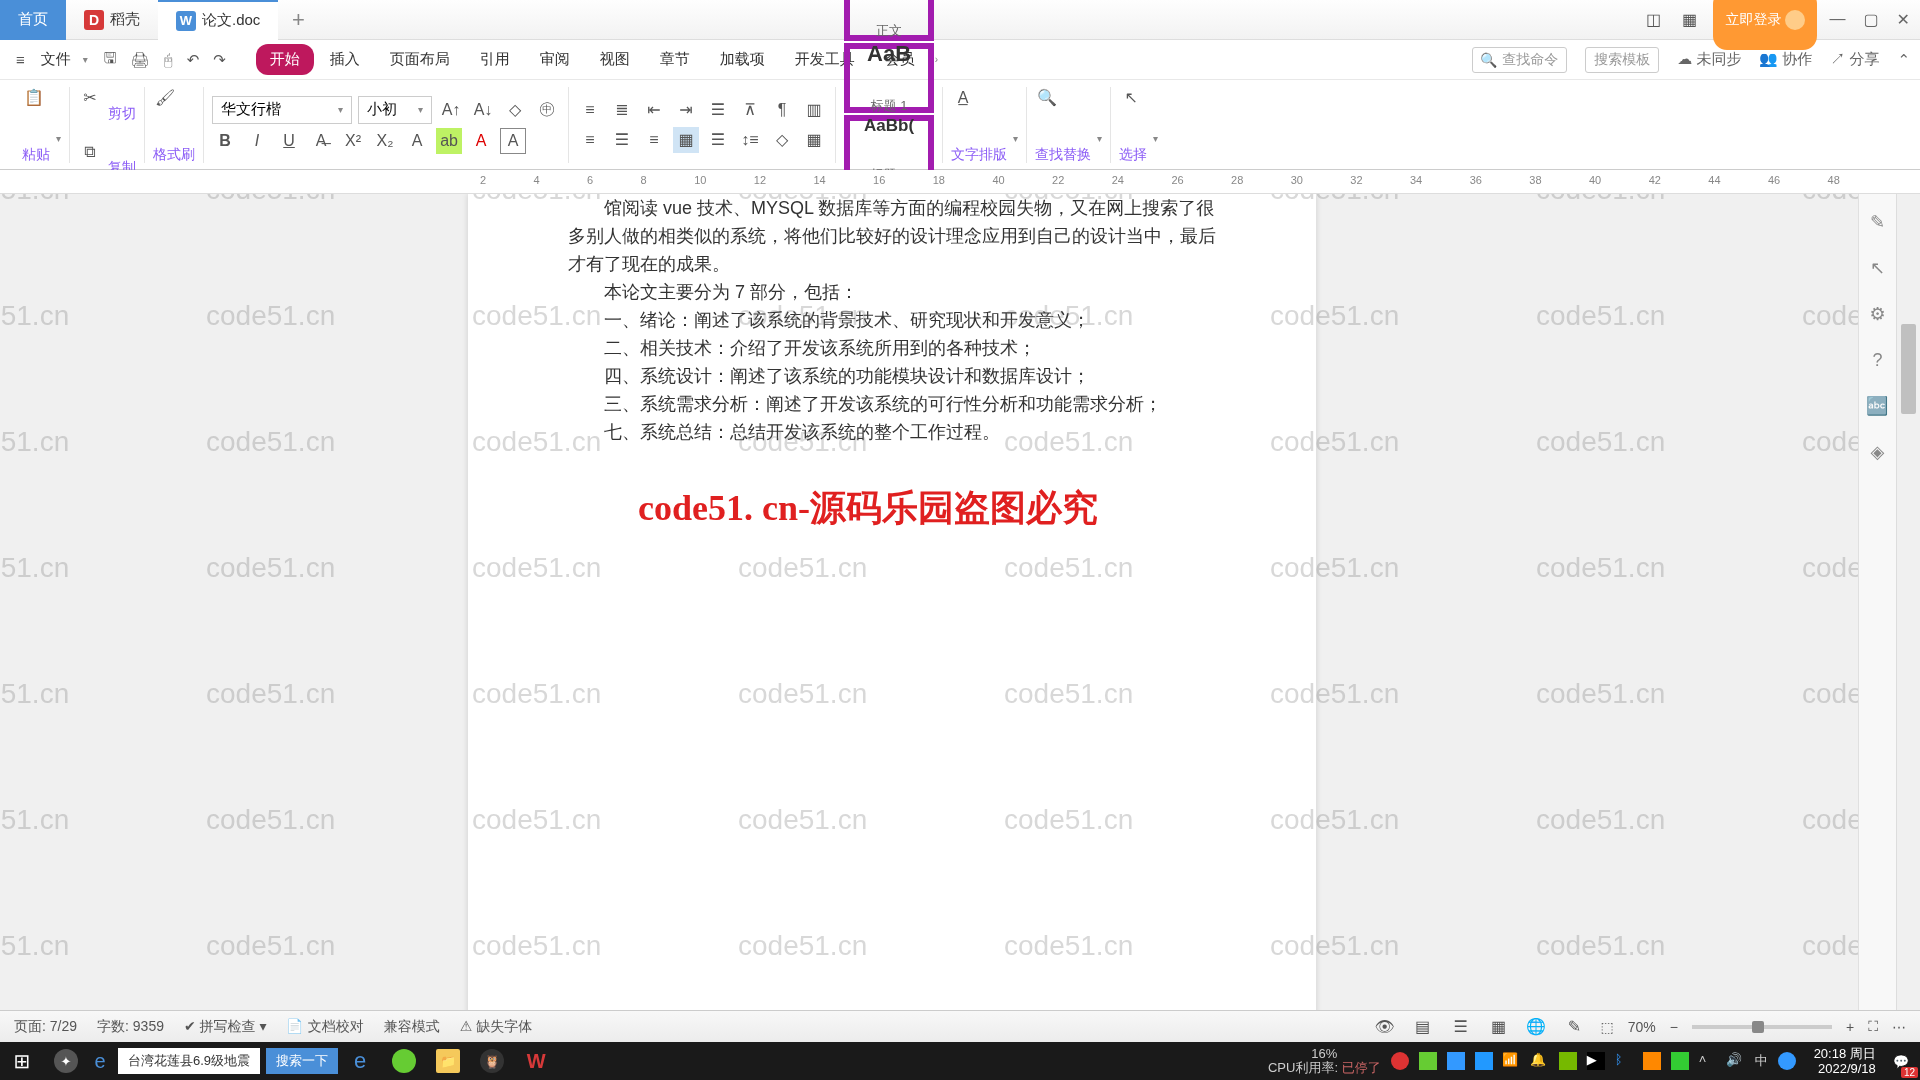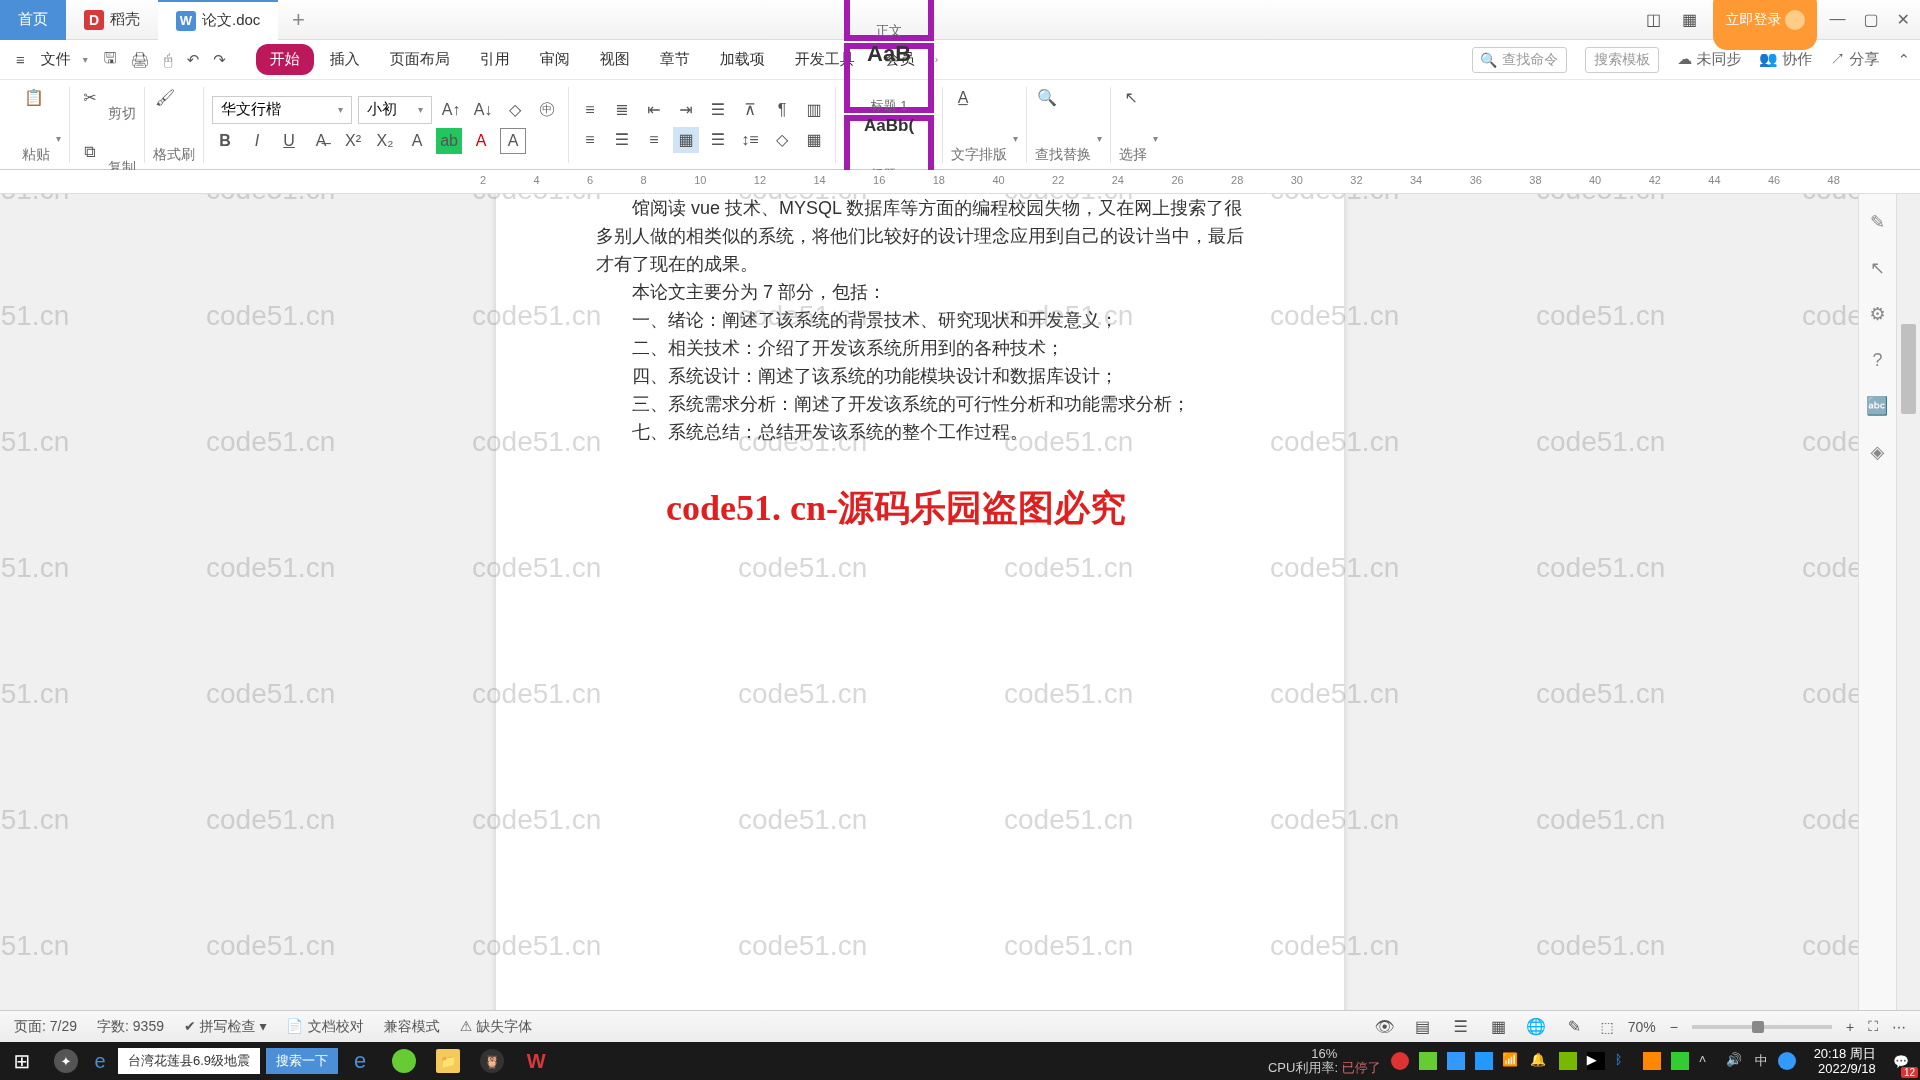--- a/index.html
+++ b/index.html
@@ -21,32 +21,32 @@
 .menubar .mbtn{padding:4px 6px;color:#555;}
 .menubar .mtab{padding:6px 14px;color:#333;cursor:pointer;}
 .menubar .mtab.active{background:#be185d;color:#fff;border-radius:12px;}
 .menubar-spacer{flex:1;}
 .menubar-right{display:flex;align-items:center;gap:18px;font-size:15px;color:#666;}
 .search-box{border:1px solid #ccc;border-radius:3px;padding:3px 8px;font-size:14px;color:#999;display:flex;align-items:center;gap:4px;}
 .ribbon{height:90px;background:#fff;display:flex;align-items:center;padding:0 14px;border-bottom:1px solid #ccc;}
 .rgroup{display:flex;flex-direction:column;gap:4px;padding:0 8px;border-right:1px solid #e5e5e5;height:76px;justify-content:center;}
 .rrow{display:flex;align-items:center;gap:6px;}
 .ricon{width:24px;height:24px;display:flex;align-items:center;justify-content:center;color:#555;font-size:16px;}
-.rlabel{font-size:14px;color:#737373;margin-top:32px;}
+.rlabel{font-size:14px;color:#8b5cf6;margin-top:32px;}
 .font-select{border:1px solid #ccc;padding:2px 8px;font-size:15px;width:140px;height:28px;display:flex;align-items:center;justify-content:space-between;}
 .size-select{border:1px solid #ccc;padding:2px 8px;font-size:15px;width:74px;height:28px;display:flex;align-items:center;justify-content:space-between;}
 .fbtn{width:26px;height:26px;display:flex;align-items:center;justify-content:center;font-size:16px;color:#555;cursor:pointer;}
 .styles{display:flex;gap:2px;align-items:center;}
 .style-box{width:90px;height:70px;border:6px solid #a21caf;display:flex;flex-direction:column;align-items:center;justify-content:center;font-size:13px;cursor:pointer;gap:28px;}
 .style-preview{font-size:17px;color:#333;}
 .style-name{font-size:13px;color:#666;margin-top:2px;}
 .ruler{height:24px;background:#fff;border-bottom:1px solid #ddd;position:relative;font-size:11px;color:#888;}
 .ruler-marks{position:absolute;left:480px;right:80px;top:4px;display:flex;justify-content:space-between;}
 .doc-area{position:absolute;left:0;right:24px;top:194px;bottom:46px;background:#f0f0f0;overflow:hidden;}
-.page{position:absolute;left:496px;top:0;width:848px;min-height:100%;background:#fff;box-shadow:0 0 6px rgba(0,0,0,0.15);padding:0 100px 40px 100px;}
+.page{position:absolute;left:468px;top:0;width:848px;min-height:100%;background:#fff;box-shadow:0 0 6px rgba(0,0,0,0.15);padding:0 100px 40px 100px;}
 .doc-text{font-size:18px;line-height:28px;color:#333;font-family:"SimSun",serif;}
 .doc-text p{text-indent:2em;margin:0;}
 .watermark{position:absolute;font-size:28px;color:rgba(100,100,100,0.25);font-weight:normal;pointer-events:none;}
 .stamp{position:absolute;color:#e02020;font-size:36px;font-weight:bold;font-family:"SimSun",serif;}
 .vscroll{position:absolute;right:0;top:194px;bottom:46px;width:24px;background:#f0f0f0;border-left:1px solid #ddd;}
 .vscroll-thumb{position:absolute;left:4px;right:4px;top:130px;height:90px;background:#c0c0c0;border-radius:2px;}
 .right-panel{position:absolute;right:24px;top:194px;bottom:46px;width:38px;background:#f8f8f8;border-left:1px solid #e0e0e0;display:flex;flex-direction:column;align-items:center;gap:22px;padding-top:16px;}
 .right-panel .picon{width:24px;height:24px;color:#888;display:flex;align-items:center;justify-content:center;font-size:18px;}
 .statusbar{position:absolute;bottom:38px;left:0;right:0;height:32px;background:linear-gradient(180deg,#f8f8f8,#ececec);border-top:1px solid #ccc;display:flex;align-items:center;padding:0 14px;font-size:14px;color:#555;gap:20px;}
 .statusbar-spacer{flex:1;}
@@ -178,21 +178,21 @@
       <span class="fbtn">㊥</span>
     </div>
     <div class="rrow">
       <span class="fbtn" style="font-weight:bold">B</span>
       <span class="fbtn" style="font-style:italic">I</span>
       <span class="fbtn" style="text-decoration:underline">U</span>
       <span class="fbtn">A̶</span>
       <span class="fbtn">X²</span>
       <span class="fbtn">X₂</span>
       <span class="fbtn">A</span>
-      <span class="fbtn" style="background:#22c55e">ab</span>
+      <span class="fbtn" style="background:#bef264">ab</span>
       <span class="fbtn" style="color:#d00">A</span>
       <span class="fbtn" style="border:1px solid #888">A</span>
     </div>
   </div>
   <div class="rgroup">
     <div class="rrow">
       <span class="fbtn">≡</span>
       <span class="fbtn">≣</span>
       <span class="fbtn">⇤</span>
       <span class="fbtn">⇥</span>

